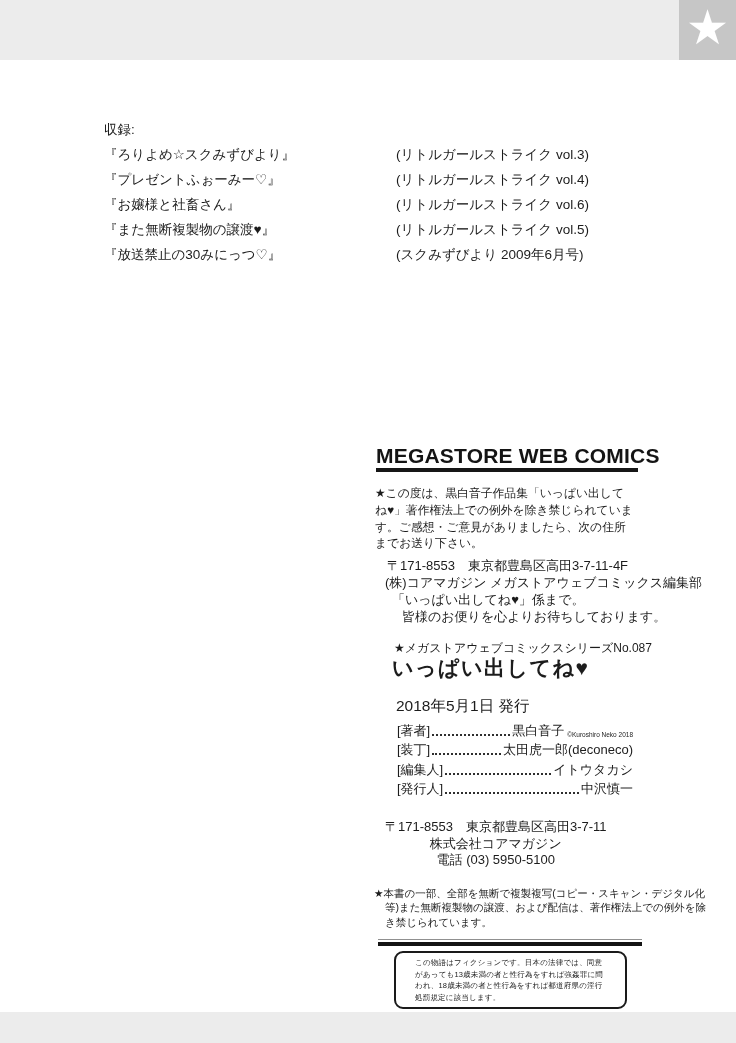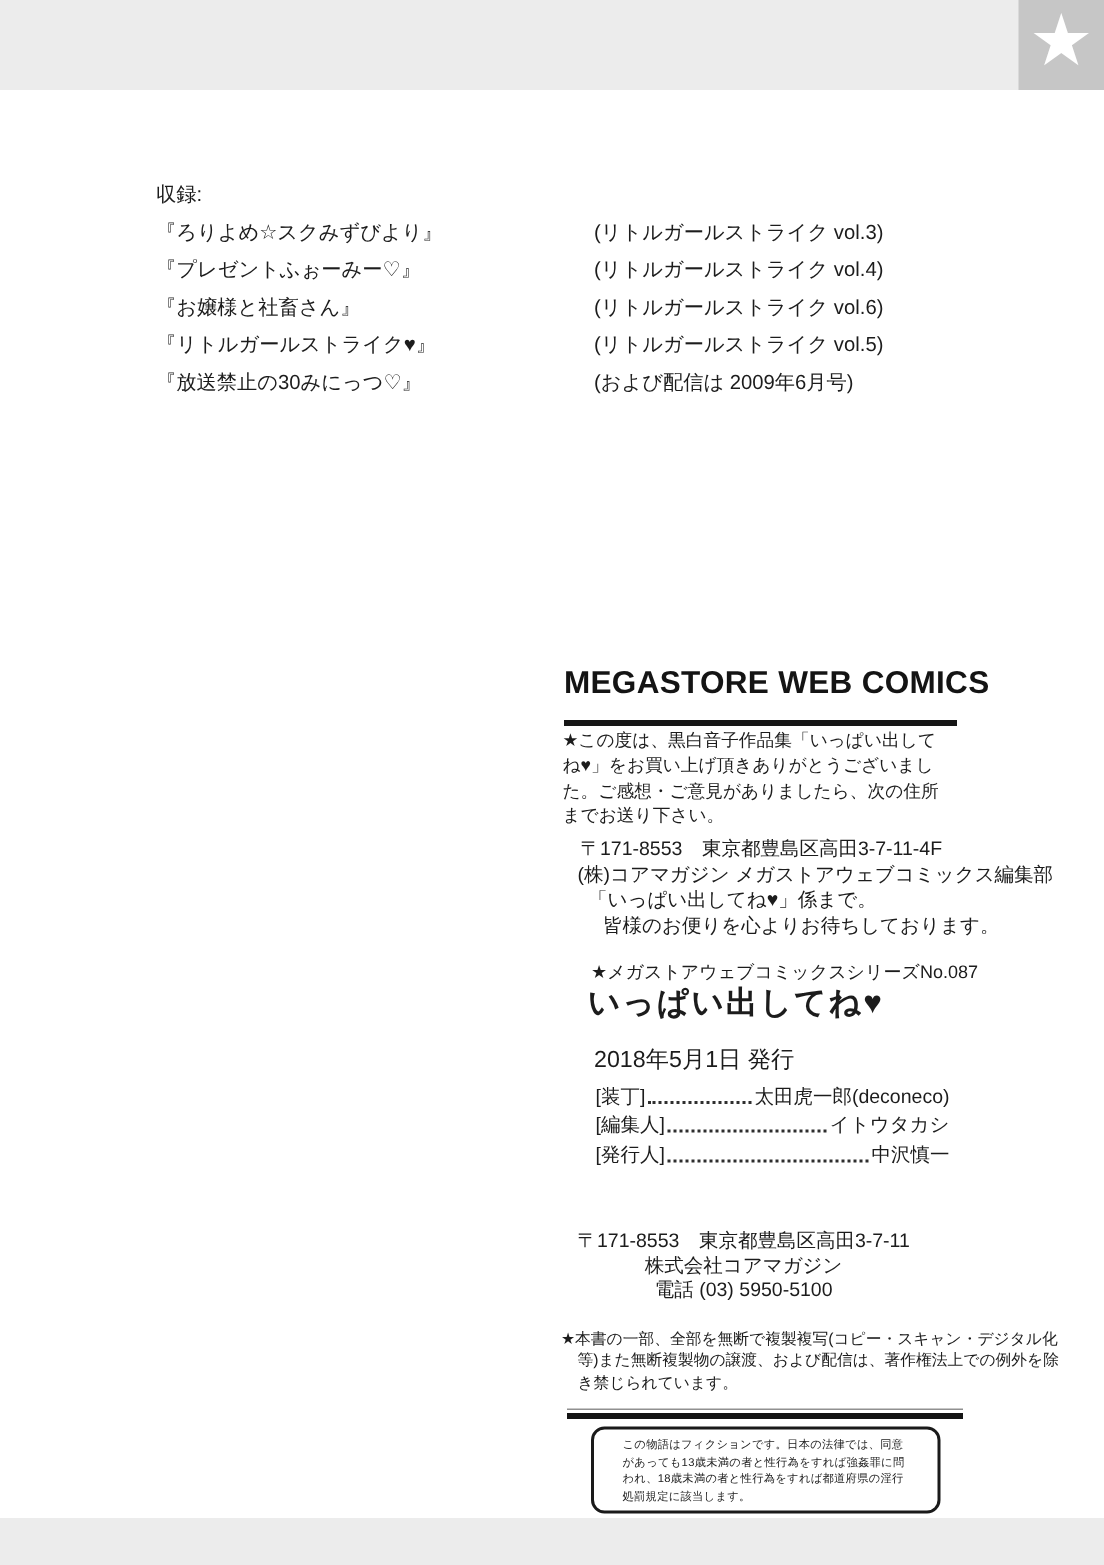--- a/index.html
+++ b/index.html
@@ -19,21 +19,21 @@
   
   .toc{position:absolute;left:104px;top:117px;font-size:13.5px;line-height:25px;}
   .toc-heading{margin-left:0;}
   .toc-row{display:flex;gap:22px;}
   .toc-title{display:inline-block;width:270px;}
 
   
   .brand{
     position:absolute;left:376px;top:444px;width:262px;
     font-size:21px;font-weight:bold;letter-spacing:0.2px;white-space:nowrap;
-    border-bottom:4px solid #161616;padding-bottom:12px;color:#141414;
+    border-bottom:4px solid #161616;padding-bottom:0;color:#141414;
   }
   .thanks{position:absolute;left:375px;top:485px;width:260px;font-size:11.8px;line-height:16.8px;}
   .feedback{position:absolute;left:385px;top:557px;font-size:13px;line-height:17px;}
   .fb-l1{margin-left:2px;}
   .fb-l2{margin-left:0;}
   .fb-l3{margin-left:7px;}
   .fb-l4{margin-left:17px;}
 
   .series-line{position:absolute;left:394px;top:640px;font-size:12px;text-align:center;}
   .book-title{position:absolute;left:392px;top:654px;font-size:21px;font-weight:bold;letter-spacing:1.5px;}
@@ -79,45 +79,51 @@
     </div>
     <div class="toc-row">
       <span class="toc-title">『プレゼントふぉーみー♡』</span>
       <span class="toc-source">(リトルガールストライク vol.4)</span>
     </div>
     <div class="toc-row">
       <span class="toc-title">『お嬢様と社畜さん』</span>
       <span class="toc-source">(リトルガールストライク vol.6)</span>
     </div>
     <div class="toc-row">
-      <span class="toc-title">『リトルガールストライク♥』</span>
+      <span class="toc-title">『また無断複製物の譲渡♥』</span>
       <span class="toc-source">(リトルガールストライク vol.5)</span>
     </div>
     <div class="toc-row">
       <span class="toc-title">『放送禁止の30みにっつ♡』</span>
-      <span class="toc-source">(および配信は 2009年6月号)</span>
+      <span class="toc-source">(スクみずびより 2009年6月号)</span>
     </div>
   </div>
 
   <div class="brand">MEGASTORE WEB COMICS</div>
 
-  <div class="thanks">★この度は、黒白音子作品集「いっぱい出してね♥」をお買い上げ頂きありがとうございました。ご感想・ご意見がありましたら、次の住所までお送り下さい。</div>
+  <div class="thanks">★この度は、黒白音子作品集「いっぱい出してね♥」著作権法上での例外を除き禁じられています。ご感想・ご意見がありましたら、次の住所までお送り下さい。</div>
 
   <div class="feedback">
     <div class="fb-l1">〒171-8553　東京都豊島区高田3-7-11-4F</div>
     <div class="fb-l2">(株)コアマガジン メガストアウェブコミックス編集部</div>
     <div class="fb-l3">「いっぱい出してね♥」係まで。</div>
     <div class="fb-l4">皆様のお便りを心よりお待ちしております。</div>
   </div>
 
   <div class="series-line">★メガストアウェブコミックスシリーズNo.087</div>
   <div class="book-title">いっぱい出してね♥</div>
   <div class="pub-date">2018年5月1日 発行</div>
 
   <div class="credits">
+    <div class="credit-row">
+      <span class="credit-role">[著者]</span>
+      <span class="credit-leader"></span>
+      <span class="credit-name">黒白音子</span>
+      <span class="credit-note">©Kuroshiro Neko 2018</span>
+    </div>
     <div class="credit-row">
       <span class="credit-role">[装丁]</span>
       <span class="credit-leader"></span>
       <span class="credit-name">太田虎一郎(deconeco)</span>
     </div>
     <div class="credit-row">
       <span class="credit-role">[編集人]</span>
       <span class="credit-leader"></span>
       <span class="credit-name">イトウタカシ</span>
     </div>

